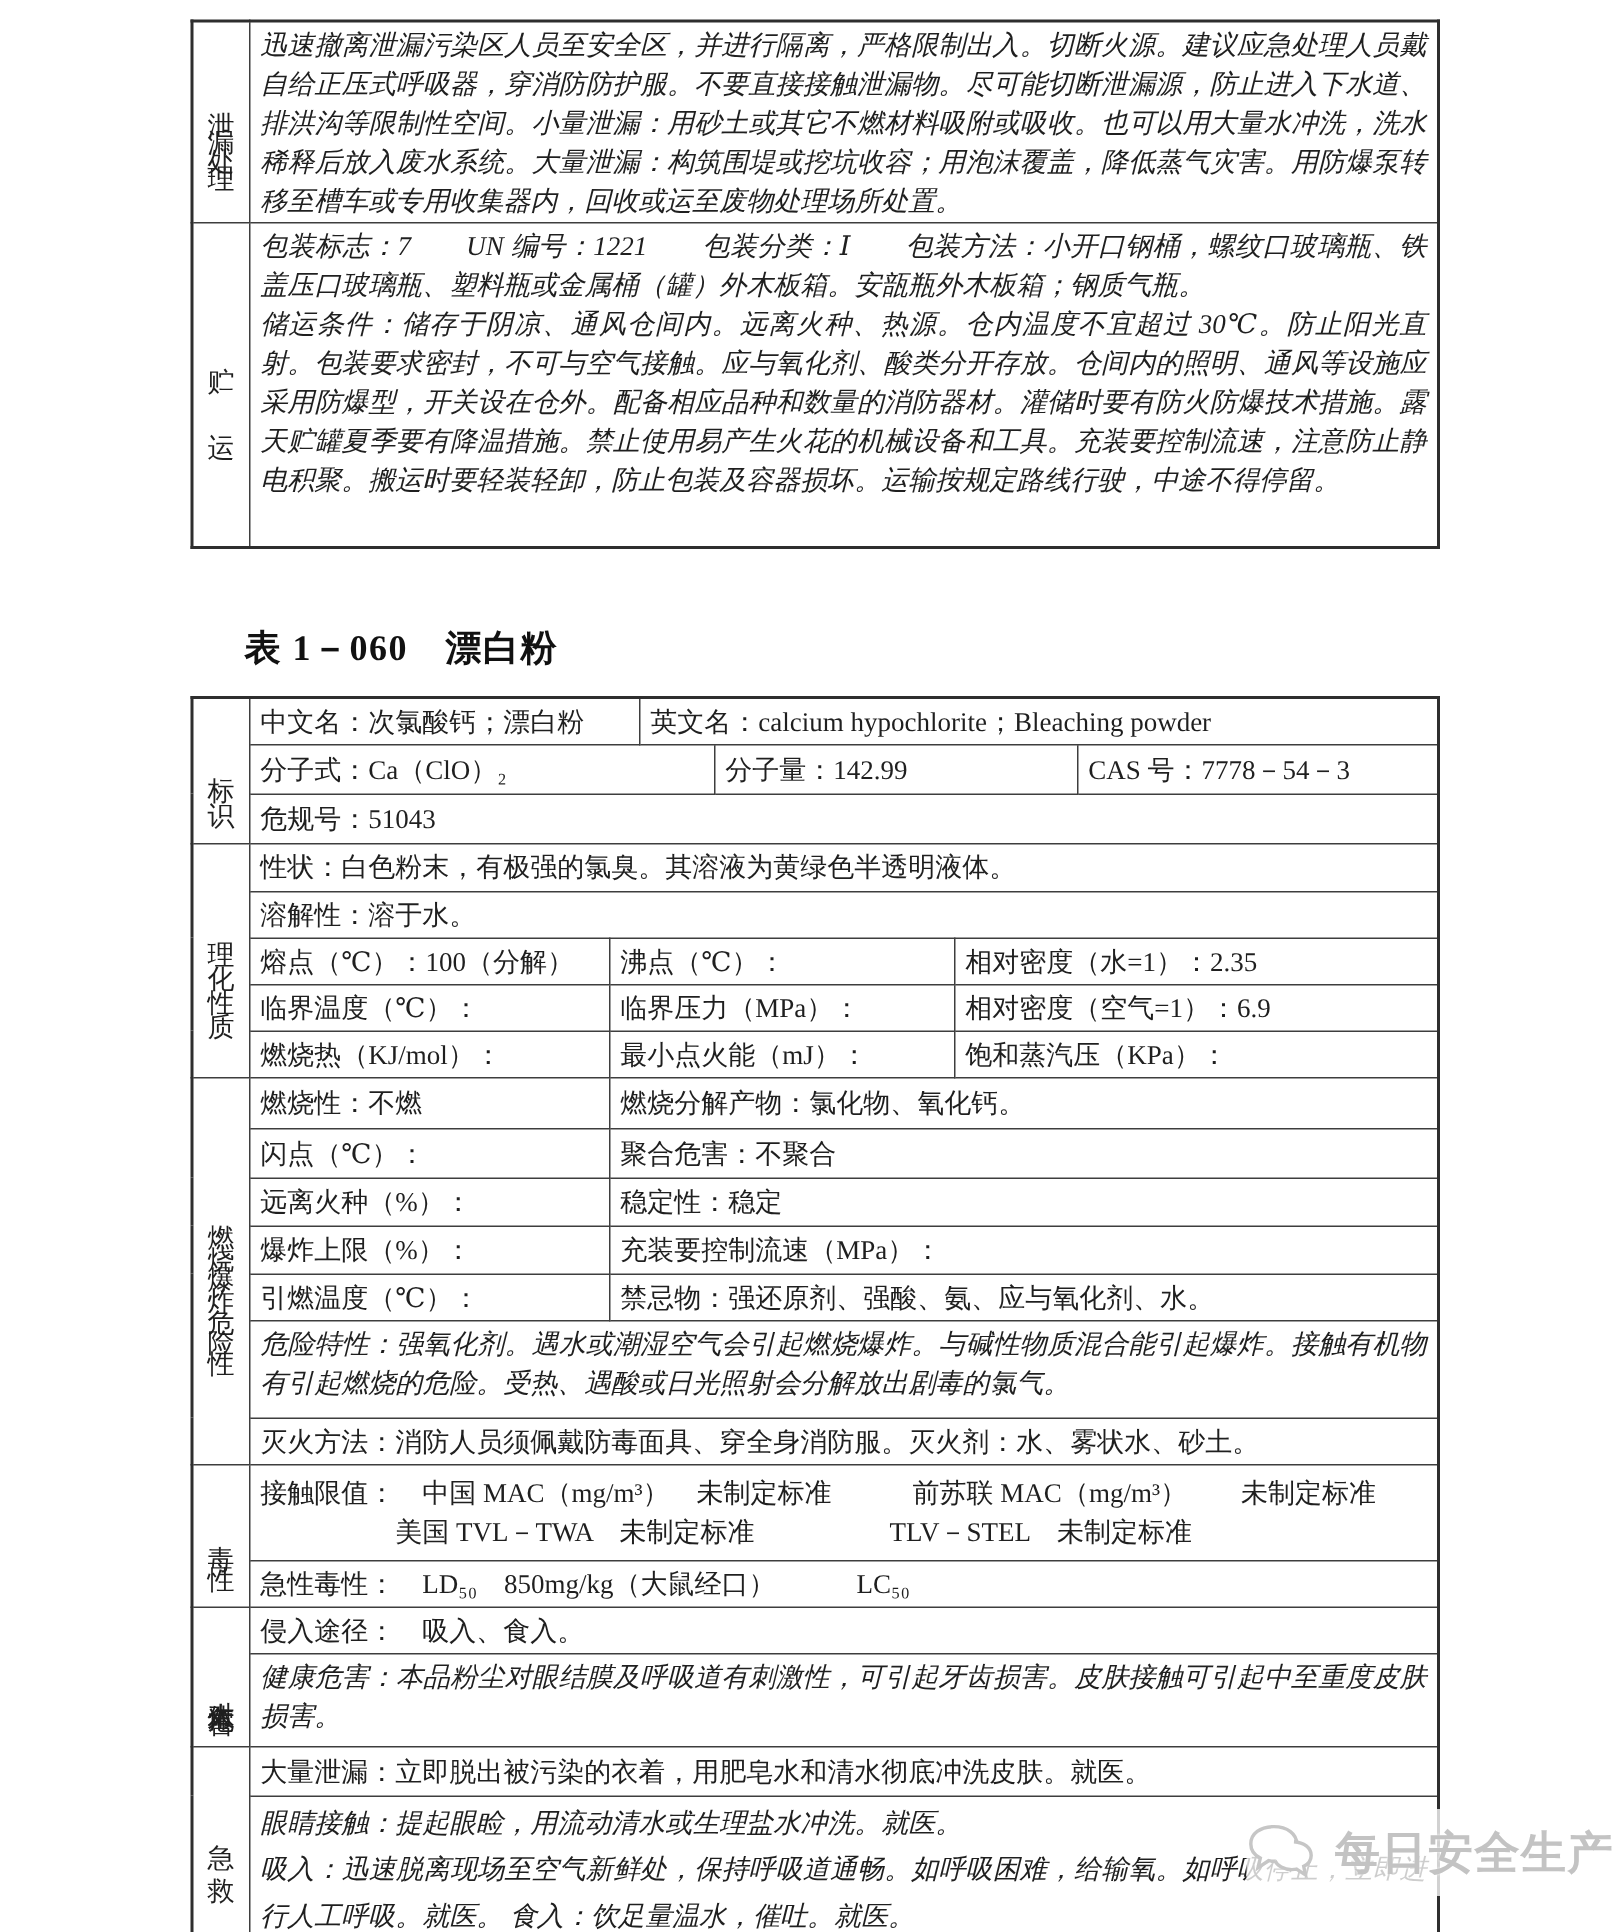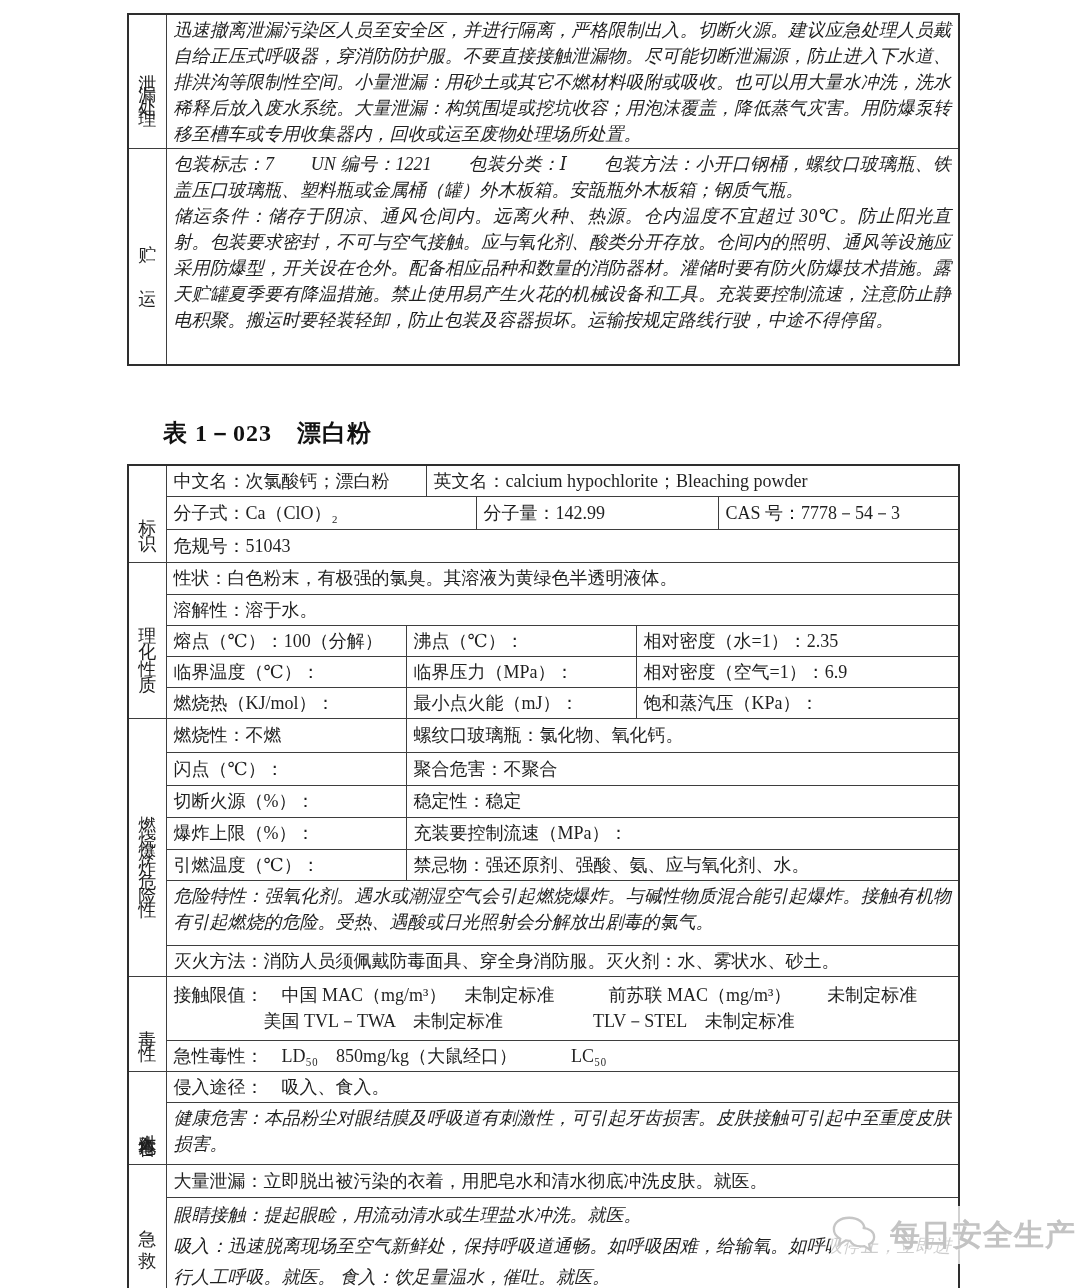--- a/index.html
+++ b/index.html
@@ -70,21 +70,21 @@
         <span class="vtext ls-storage">贮运</span>
       </td>
       <td class="para">
         <div>包装标志：7　　UN 编号：1221　　包装分类：Ⅰ　　包装方法：小开口钢桶，螺纹口玻璃瓶、铁盖压口玻璃瓶、塑料瓶或金属桶（罐）外木板箱。安瓿瓶外木板箱；钢质气瓶。</div>
         <div>储运条件：储存于阴凉、通风仓间内。远离火种、热源。仓内温度不宜超过 30℃。防止阳光直射。包装要求密封，不可与空气接触。应与氧化剂、酸类分开存放。仓间内的照明、通风等设施应采用防爆型，开关设在仓外。配备相应品种和数量的消防器材。灌储时要有防火防爆技术措施。露天贮罐夏季要有降温措施。禁止使用易产生火花的机械设备和工具。充装要控制流速，注意防止静电积聚。搬运时要轻装轻卸，防止包装及容器损坏。运输按规定路线行驶，中途不得停留。</div>
       </td>
     </tr>
   </tbody>
     </table>
 
-  <div class="title">表 1－023　漂白粉</div>
+  <div class="title">表 1－060　漂白粉</div>
 
   <table>
     <colgroup>
       <col style="width:38px">
         <col style="width:240px">
         <col style="width:20px">
         <col style="width:50px">
       <col style="width:160px">
         <col style="width:82px">
         <col style="width:241px">
@@ -130,28 +130,28 @@
       <td>燃烧热（KJ/mol）：</td>
       <td colspan="3">最小点火能（mJ）：</td>
       <td colspan="2">饱和蒸汽压（KPa）：</td>
     </tr>
 
     <tr class="h34">
       <td class="label" rowspan="7">
         <span class="vtext ls-fire">燃烧爆炸危险性</span>
       </td>
       <td>燃烧性：不燃</td>
-      <td colspan="5">螺纹口玻璃瓶：氯化物、氧化钙。</td>
+      <td colspan="5">燃烧分解产物：氯化物、氧化钙。</td>
     </tr>
     <tr class="h33">
       <td>闪点（℃）：</td>
       <td colspan="5">聚合危害：不聚合</td>
     </tr>
     <tr class="h32">
-      <td>切断火源（%）：</td>
+      <td>远离火种（%）：</td>
       <td colspan="5">稳定性：稳定</td>
     </tr>
     <tr class="h32">
       <td>爆炸上限（%）：</td>
       <td colspan="5">充装要控制流速（MPa）：</td>
     </tr>
     <tr class="h31">
       <td>引燃温度（℃）：</td>
       <td colspan="5">禁忌物：强还原剂、强酸、氨、应与氧化剂、水。</td>
     </tr>

